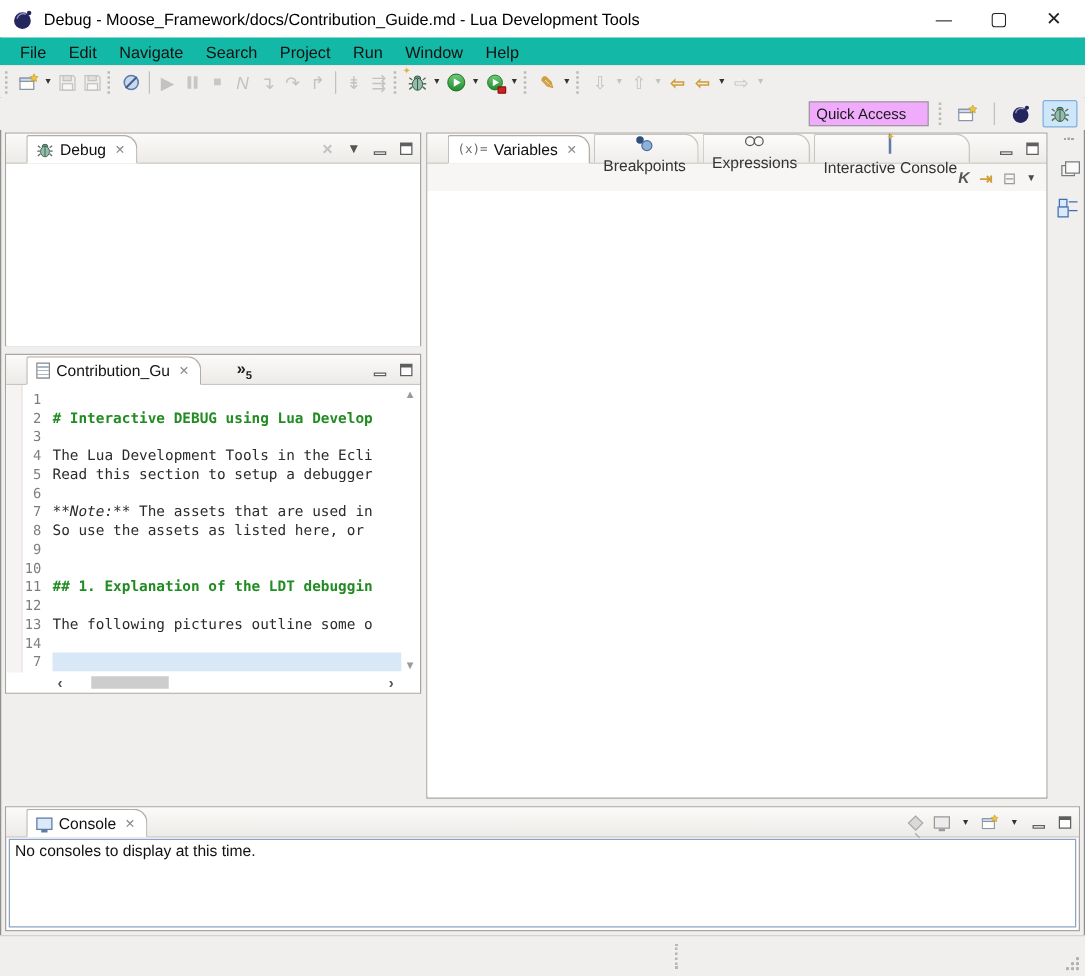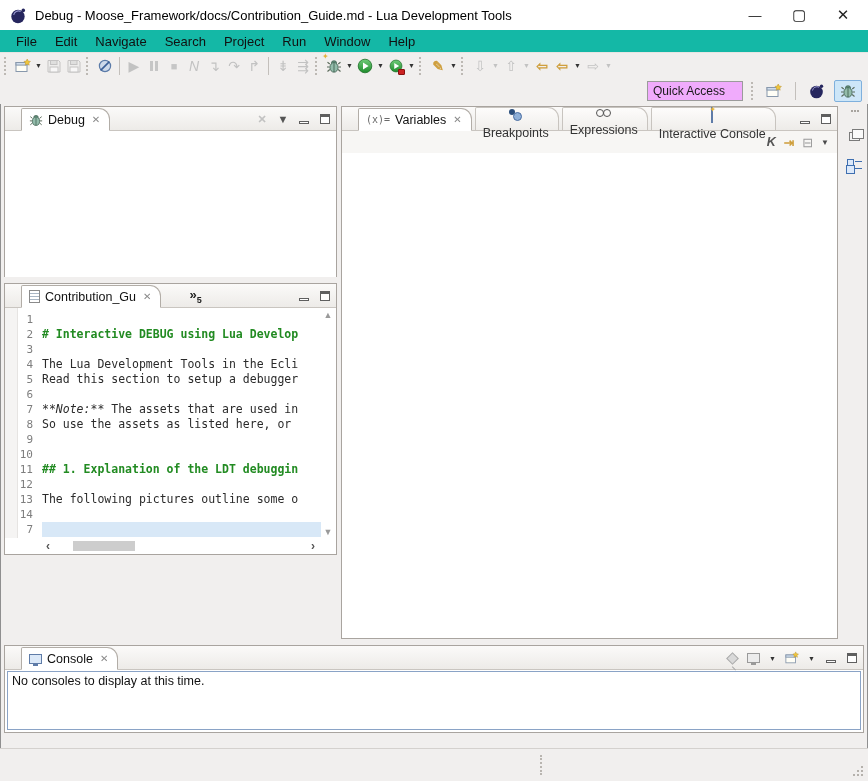--- a/index.html
+++ b/index.html
@@ -438,21 +438,21 @@
     <div class="hscroll">
       <span class="hs-arrow">‹</span>
       <div class="hs-track">
           <div class="hs-thumb"></div>
         </div>
       <span class="hs-arrow">›</span>
     </div>
   </div>
 </div>
 
-<div class="view" style="left:4px; top:645px; width:860px; height:88px;">
+<div class="view" style="left:4px; top:645px; width:860px; height:100px;">
   <div class="vhead">
     <div class="tab active">
       <span class="icon-monitor"></span>
       <span>Console</span>
       <span class="tclose">✕</span>
     </div>
     <div class="vbtns">
       <span class="vb">
           <span class="icon-pin"></span>
         </span>

